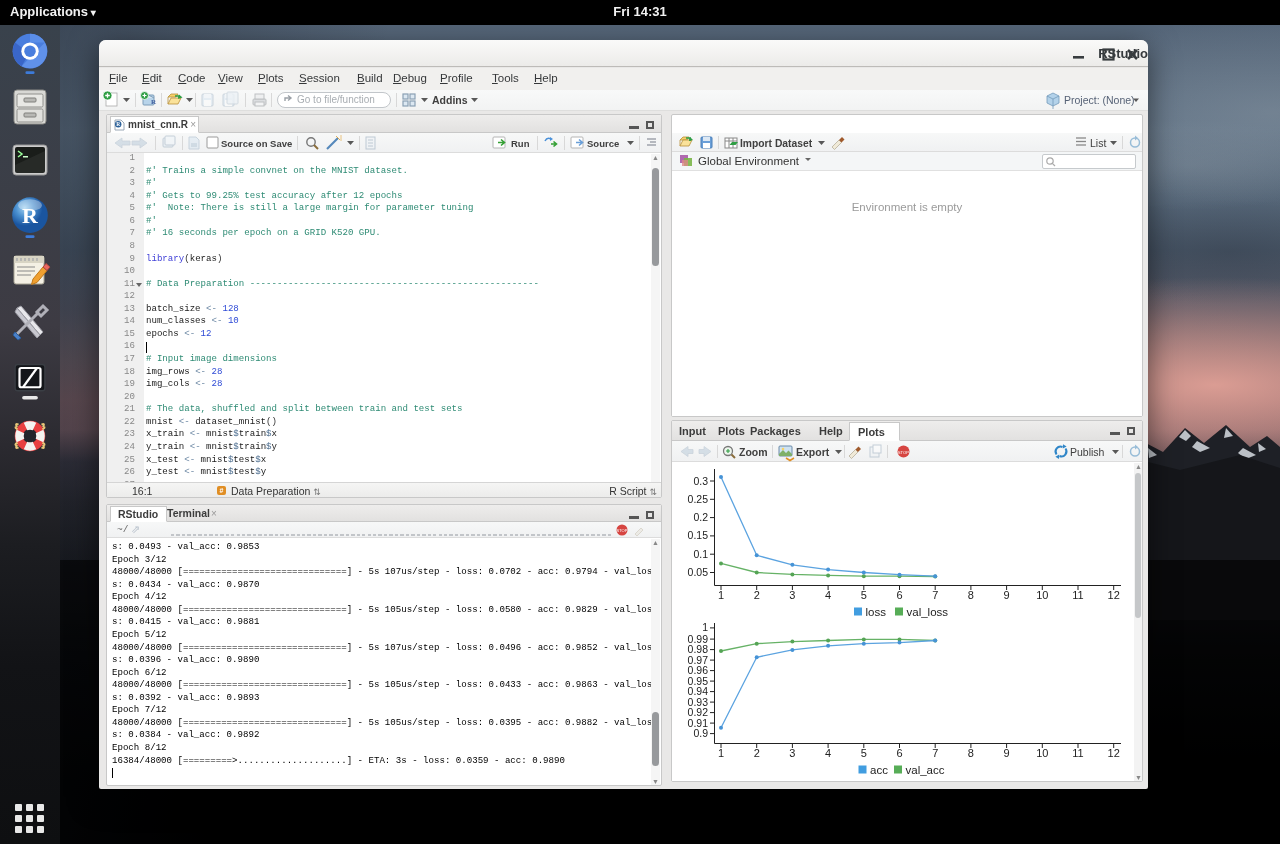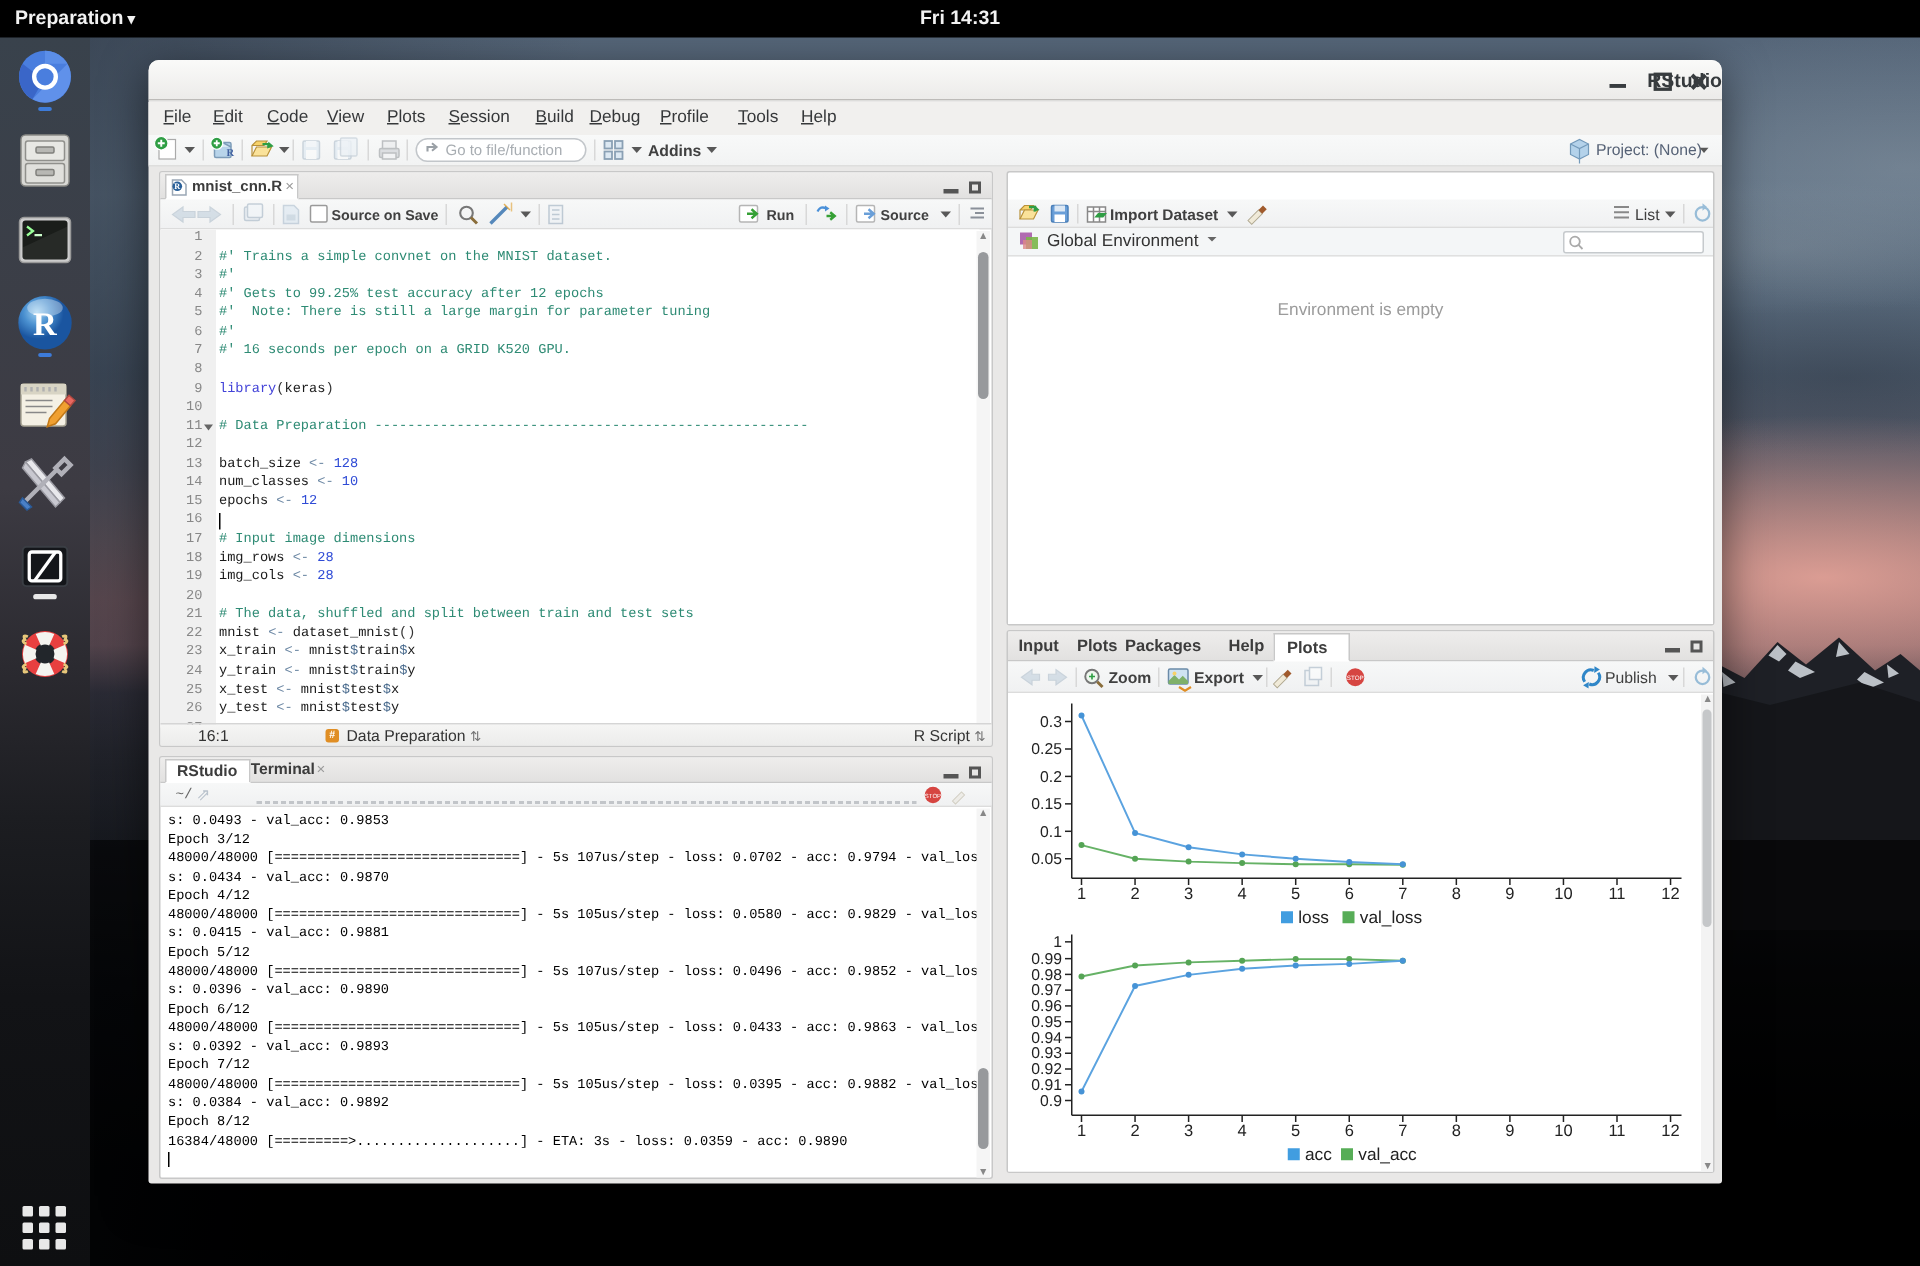--- a/index.html
+++ b/index.html
@@ -58,21 +58,21 @@
     <polygon points="1197,441 1210,448 1200,452 1192,447"></polygon>
     <polygon points="1226,428 1233,436 1224,438"></polygon>
     <polygon points="1243,448 1256,455 1246,459 1238,453"></polygon>
     <polygon points="1258,443 1266,449 1259,452"></polygon>
     <polygon points="1148,448 1157,455 1149,458"></polygon>
   </g>
   <polygon points="1060,480 1120,455 1180,470 1240,455 1280,468 1280,620 1060,620" fill="#15161a"></polygon>
   <rect x="60" y="560" width="1220" height="284" fill="#000" opacity=".55"></rect>
 </svg>
 <div id="topbar">
-    <span class="apps">Preparation</span>
+    <span class="apps">Applications</span>
     <span class="clock">Fri 14:31</span>
   </div>
 <div id="dock">
   <svg class="dicon" style="top:7px" width="42" height="46" viewBox="0 0 42 46">
     <circle cx="21" cy="21" r="19" fill="#4a7ede"></circle>
     <path d="M21 2 a19 19 0 0 1 16.4 9.5 l-16.4 0 z" fill="#5b8ee8"></path>
     <path d="M4.6 11.5 a19 19 0 0 0 7.2 26 l8.2 -14.2 z" fill="#3a66c8"></path>
     <path d="M11.8 37.5 a19 19 0 0 0 25.6 -26" fill="#6a9af0" opacity=".7"></path>
     <circle cx="21" cy="21" r="9.5" fill="#fff"></circle>
     <circle cx="21" cy="21" r="6.3" fill="#4a7ede"></circle>

